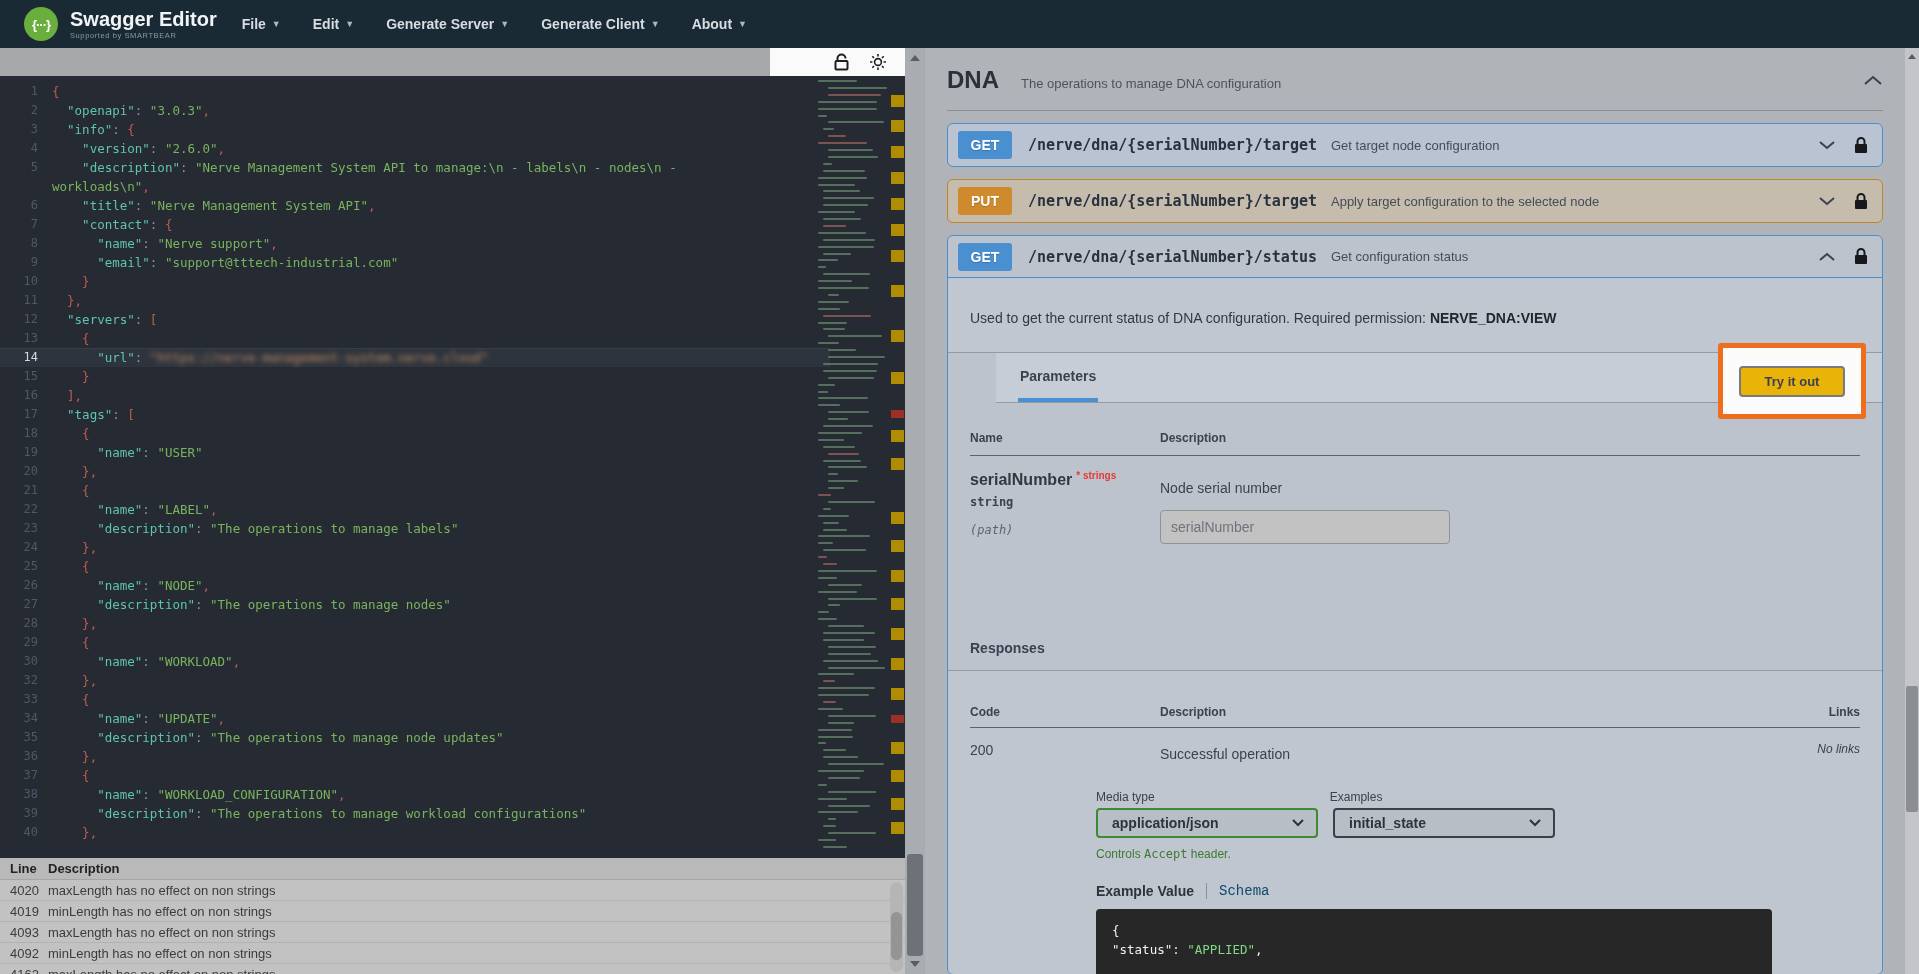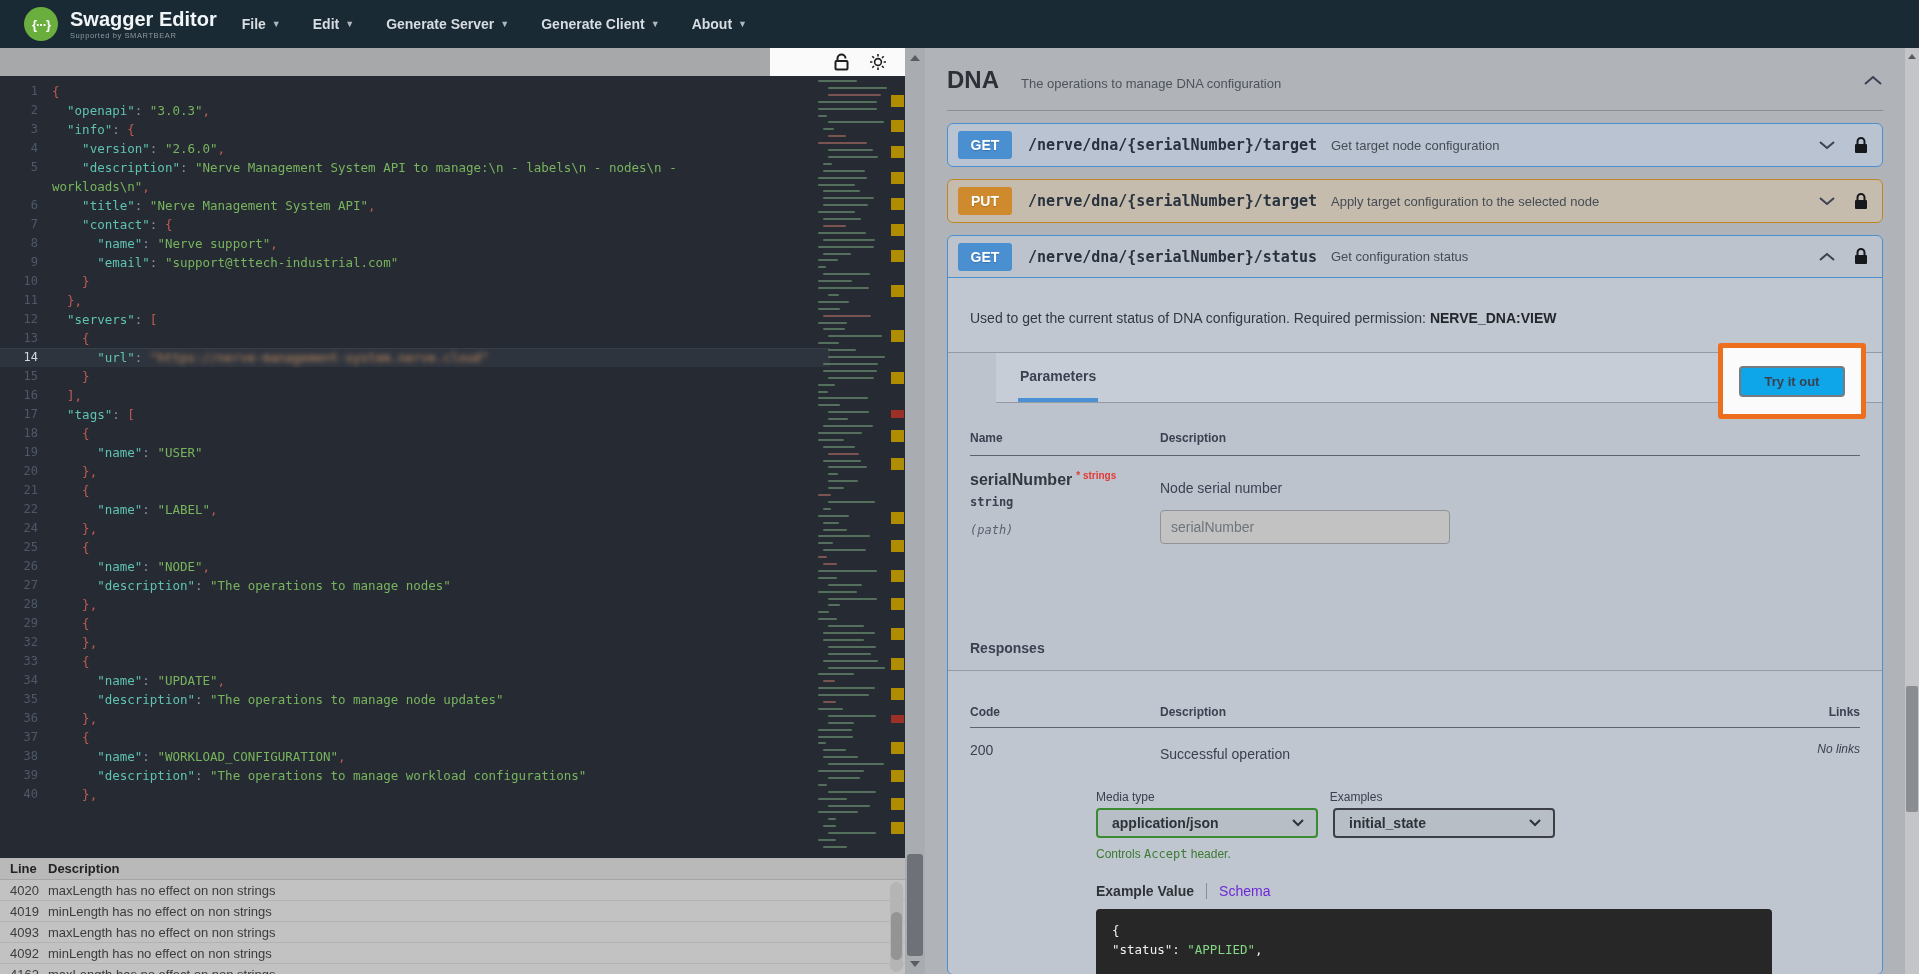--- a/index.html
+++ b/index.html
@@ -93,21 +93,21 @@
              font-size:14px; color:#33383f; }
   .op-desc b { color:#23272c; }
 
   .tabrow { position:relative; height:50px; background:#c7cdd6; border-bottom:1px solid #959ba4;
             display:flex; align-items:center; padding:0 22px;margin-left:48px; }
   .tab { align-self:stretch; display:flex; align-items:center; font-size:14px; font-weight:bold;
          border-bottom:4px solid #4a90d2; padding:0 2px; cursor:pointer; }
   .tryout-annot { position:absolute; right:16px; top:-10px; width:148px; height:76px;
                   border:5px solid #ed6f1e; background:#fbfbfc; border-radius:3px;
                   display:flex; align-items:center; justify-content:center; z-index:5; }
-  .tryout-btn { width:106px; height:31px; background:#0ea5e9; border:2px solid #767b81; border-radius:4px;
+  .tryout-btn { width:106px; height:31px; background:#eab308; border:2px solid #767b81; border-radius:4px;
                 font-size:13px; font-weight:bold; color:#3b4151; cursor:pointer;
                 font-family:"Liberation Sans", sans-serif; }
 
   .params { padding:28px 22px 0 22px; }
   .t-head { display:flex; font-size:12px; font-weight:bold; color:#3b4151;
             border-bottom:1px solid #5c636d; padding-bottom:10px; }
   .col-name { flex:0 0 190px; }
   .p-row { display:flex; padding-top:14px; }
   .p-name { font-size:16px; font-weight:bold; color:#33383f; }
   .p-req { font-size:10px; color:#e53935; font-weight:bold; vertical-align:super; margin-left:4px; }
@@ -138,21 +138,21 @@
   .sel { width:222px; height:30px; display:flex; align-items:center; justify-content:space-between;
          padding:0 12px 0 14px; font-size:14px; font-weight:bold; color:#2e3338;
          background:rgba(0,0,0,0.04); border-radius:4px; cursor:pointer; }
   .sel.green { border:2px solid #3c8a31; }
   .sel.dark { border:2px solid #3c4046; }
   .controls-note { margin-top:9px; font-size:12px; color:#3b7a33; }
   .controls-note code { font-family:"DejaVu Sans Mono", monospace; }
   .ex-tabs { margin-top:22px; display:flex; align-items:center; font-size:14px; }
   .ex-tab-active { font-weight:bold; color:#2e3338; cursor:pointer;text-align:right; }
   .ex-sep { width:1px; height:16px; background:#8a8f95; margin:0 12px; }
-  .ex-tab { color:#6d28d9; cursor:pointer; }
+  .ex-tab { color:#0c4a6e; cursor:pointer;font-family:Liberation Mono, monospace; }
   .codeblock { margin-top:10px; width:676px; height:120px; background:#272727; border-radius:4px;
                padding:12px 16px; font-family:"DejaVu Sans Mono", monospace; font-size:12.5px; line-height:19px; }
   .x-w { color:#f2f2f2; } .x-g { color:#84d784; }
 
   
   .page-scroll { position:absolute; left:1905px; top:48px; width:14px; height:926px; background:#c3c5c8; }
   .page-scroll .arrow { position:absolute; top:2px; left:0; width:14px; height:12px; display:flex; align-items:center; justify-content:center; }
   .pg-tri-up { width:0; height:0; border-left:4px solid transparent; border-right:4px solid transparent; border-bottom:5px solid #55585c; }
   .pg-thumb { position:absolute; left:1px; top:638px; width:12px; height:126px; background:#8a8d91; border-radius:2px; }
 
@@ -296,20 +296,24 @@
       </div>
       <div class="cl">
         <span class="ln">21</span>
         <span class="ct"><span class="c-d ind">    </span><span class="c-p">{</span></span>
       </div>
       <div class="cl">
         <span class="ln">22</span>
         <span class="ct"><span class="c-d ind">      </span><span class="c-k">"name"</span><span class="c-d">: </span><span class="c-s">"LABEL"</span><span class="c-p">,</span></span>
       </div>
       <div class="cl">
+        <span class="ln">23</span>
+        <span class="ct"><span class="c-d ind">      </span><span class="c-k">"description"</span><span class="c-d">: </span><span class="c-s">"The operations to manage labels"</span></span>
+      </div>
+      <div class="cl">
         <span class="ln">24</span>
         <span class="ct"><span class="c-d ind">    </span><span class="c-p">},</span></span>
       </div>
       <div class="cl">
         <span class="ln">25</span>
         <span class="ct"><span class="c-d ind">    </span><span class="c-p">{</span></span>
       </div>
       <div class="cl">
         <span class="ln">26</span>
         <span class="ct"><span class="c-d ind">      </span><span class="c-k">"name"</span><span class="c-d">: </span><span class="c-s">"NODE"</span><span class="c-p">,</span></span>
@@ -318,20 +322,24 @@
         <span class="ln">27</span>
         <span class="ct"><span class="c-d ind">      </span><span class="c-k">"description"</span><span class="c-d">: </span><span class="c-s">"The operations to manage nodes"</span></span>
       </div>
       <div class="cl">
         <span class="ln">28</span>
         <span class="ct"><span class="c-d ind">    </span><span class="c-p">},</span></span>
       </div>
       <div class="cl">
         <span class="ln">29</span>
         <span class="ct"><span class="c-d ind">    </span><span class="c-p">{</span></span>
+      </div>
+      <div class="cl">
+        <span class="ln">30</span>
+        <span class="ct"><span class="c-d ind">      </span><span class="c-k">"name"</span><span class="c-d">: </span><span class="c-s">"WORKLOAD"</span><span class="c-p">,</span></span>
       </div>
       <div class="cl">
         <span class="ln">32</span>
         <span class="ct"><span class="c-d ind">    </span><span class="c-p">},</span></span>
       </div>
       <div class="cl">
         <span class="ln">33</span>
         <span class="ct"><span class="c-d ind">    </span><span class="c-p">{</span></span>
       </div>
       <div class="cl">

